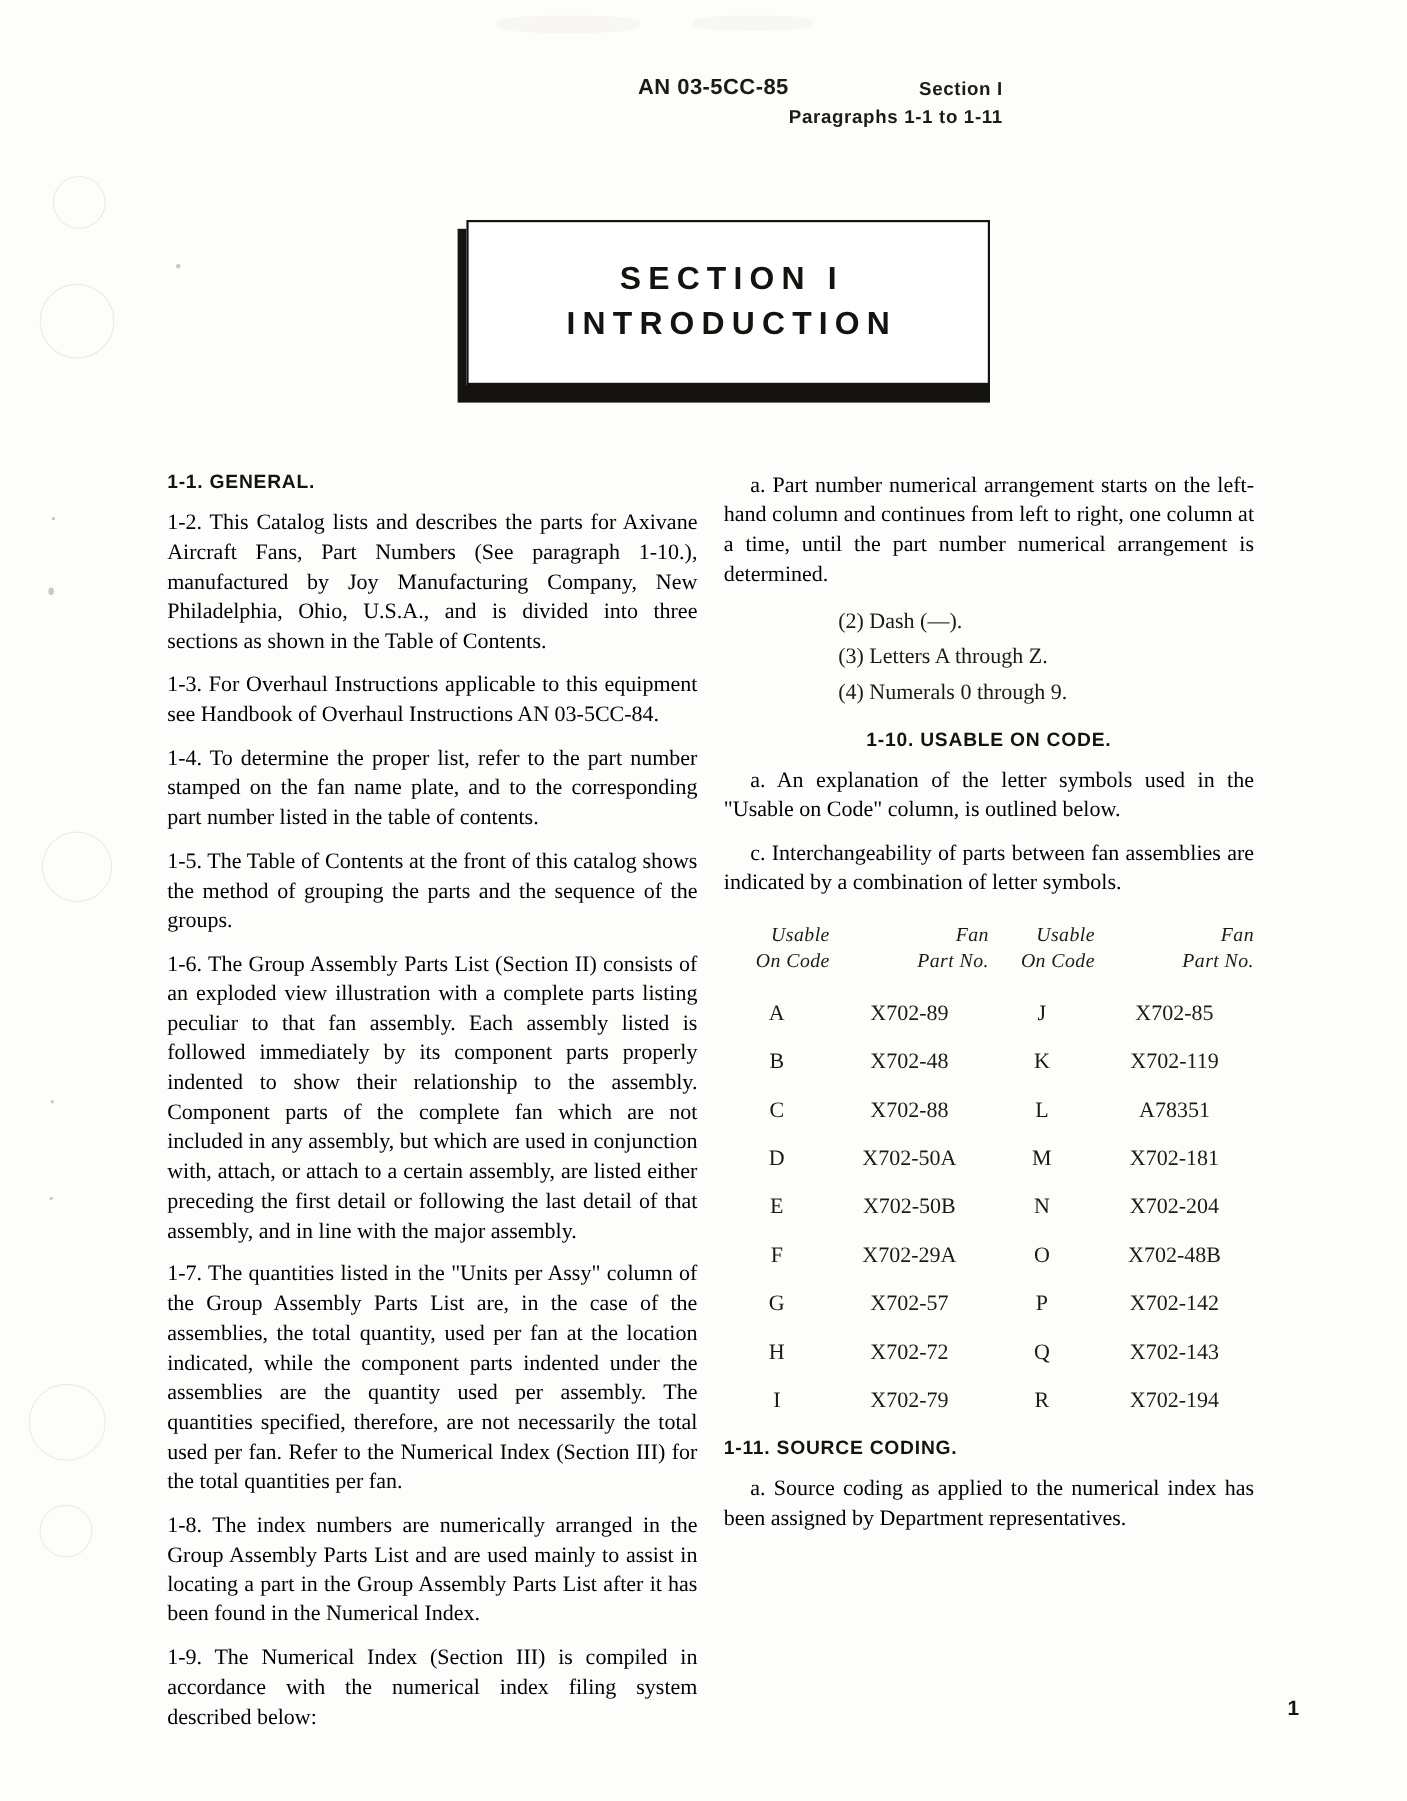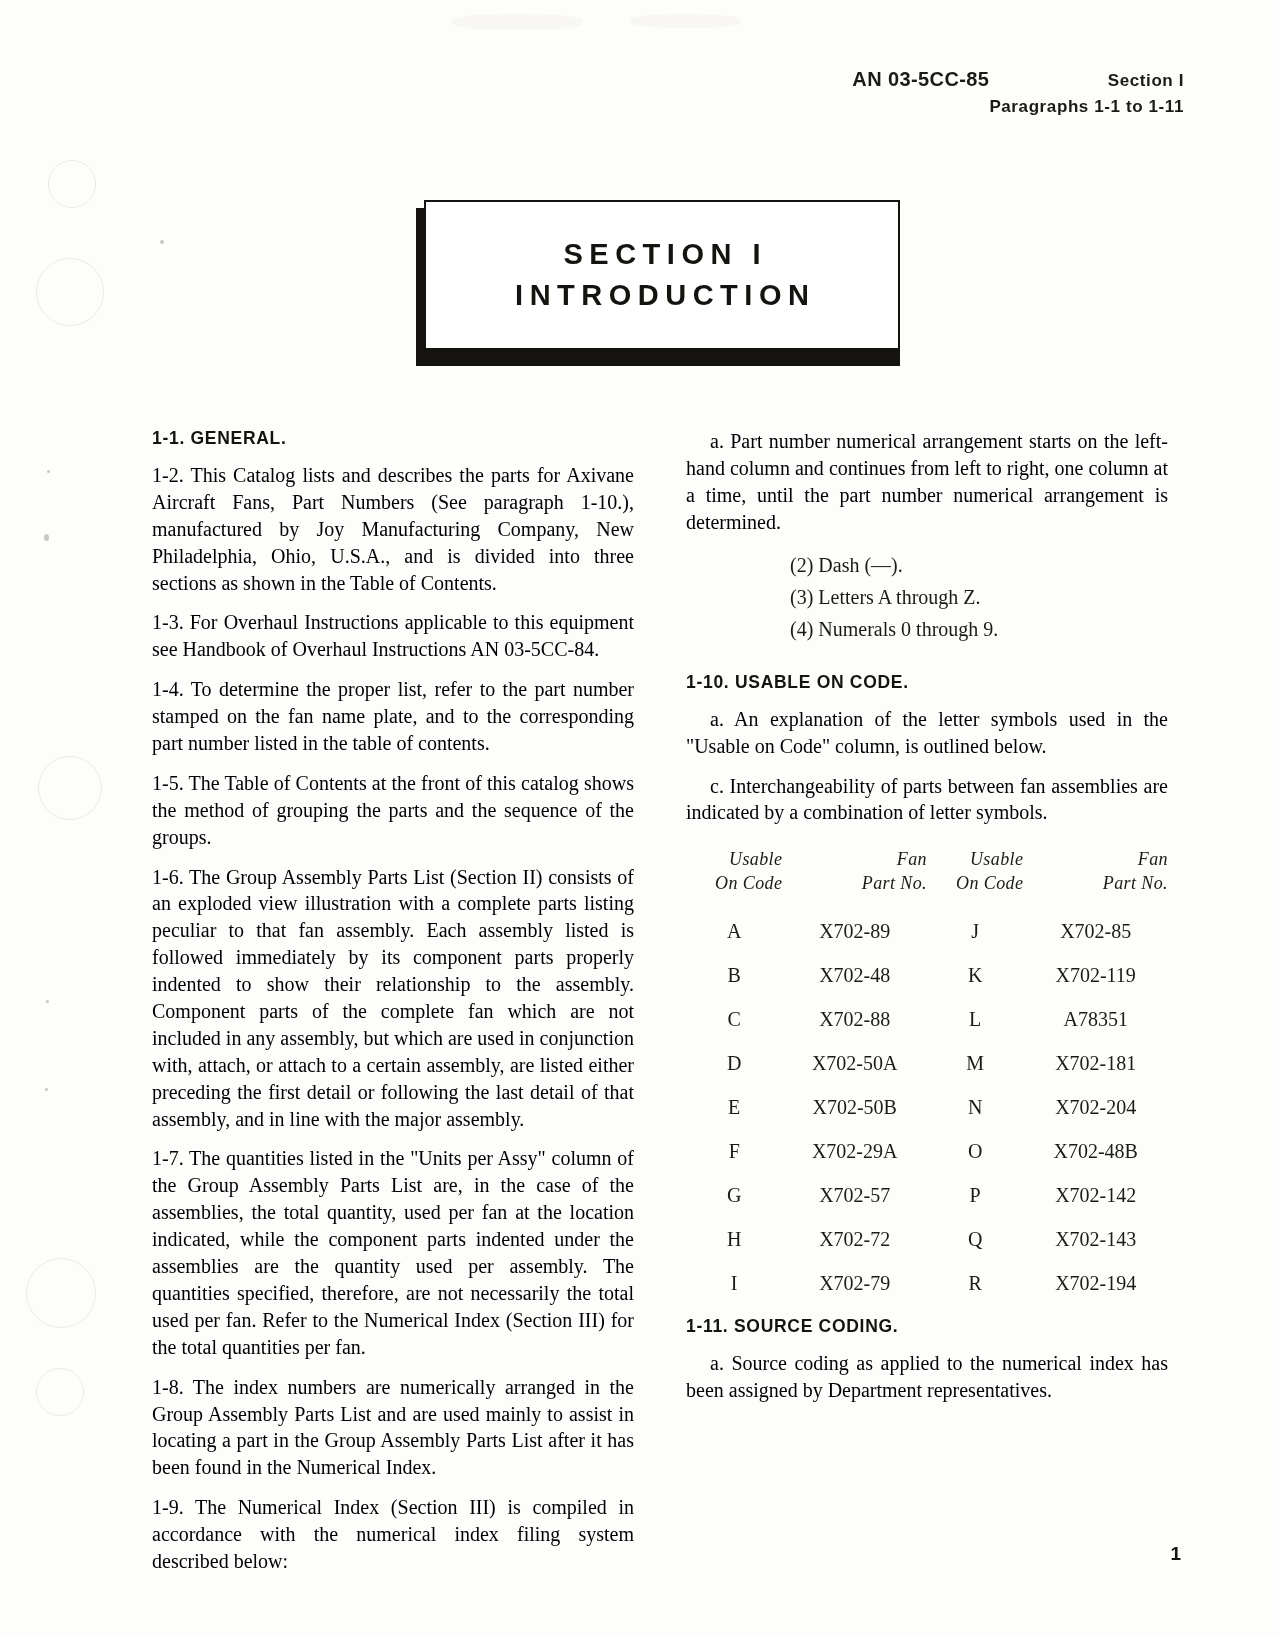--- a/index.html
+++ b/index.html
@@ -38,21 +38,21 @@
     border-radius: 50%;
   }
 
   
   .runhead {
     position: absolute;
     top: 68px;
     left: 150px;
     right: 95px;
     display: flex;
-    justify-content: flex-end;
+    justify-content: flex-start;
     align-items: flex-start;
     font-family: "Liberation Sans", sans-serif;
   }
   .runhead-left {
     font-weight: bold;
     font-size: 20px;
     letter-spacing: .4px;
     padding-left: 430px;
   }
   .runhead-right {
@@ -101,33 +101,33 @@
     text-indent: 6.5px;
   }
 
   
   .cols {
     position: absolute;
     top: 428px;
     left: 152px;
     width: 1035px;
     display: flex;
-    gap: 52px;
+    gap: 24px;
   }
   .col { width: 482px; }
 
   .head {
     font-family: "Liberation Sans", sans-serif;
     font-weight: bold;
     font-size: 17.5px;
     letter-spacing: .7px;
     margin: 0 0 13px 0;
     color: #15130f;
   }
-  .head.spaced { margin-top: 26px; }
+  .head.spaced { margin-top: 16px; text-align: center; }
 
   p.para {
     margin: 0 0 13px 0;
     font-size: 20px;
     line-height: 1.345;
     text-align: justify;
     text-justify: inter-word;
     -webkit-hyphens: none;
     hyphens: none;
     color: #000000;

